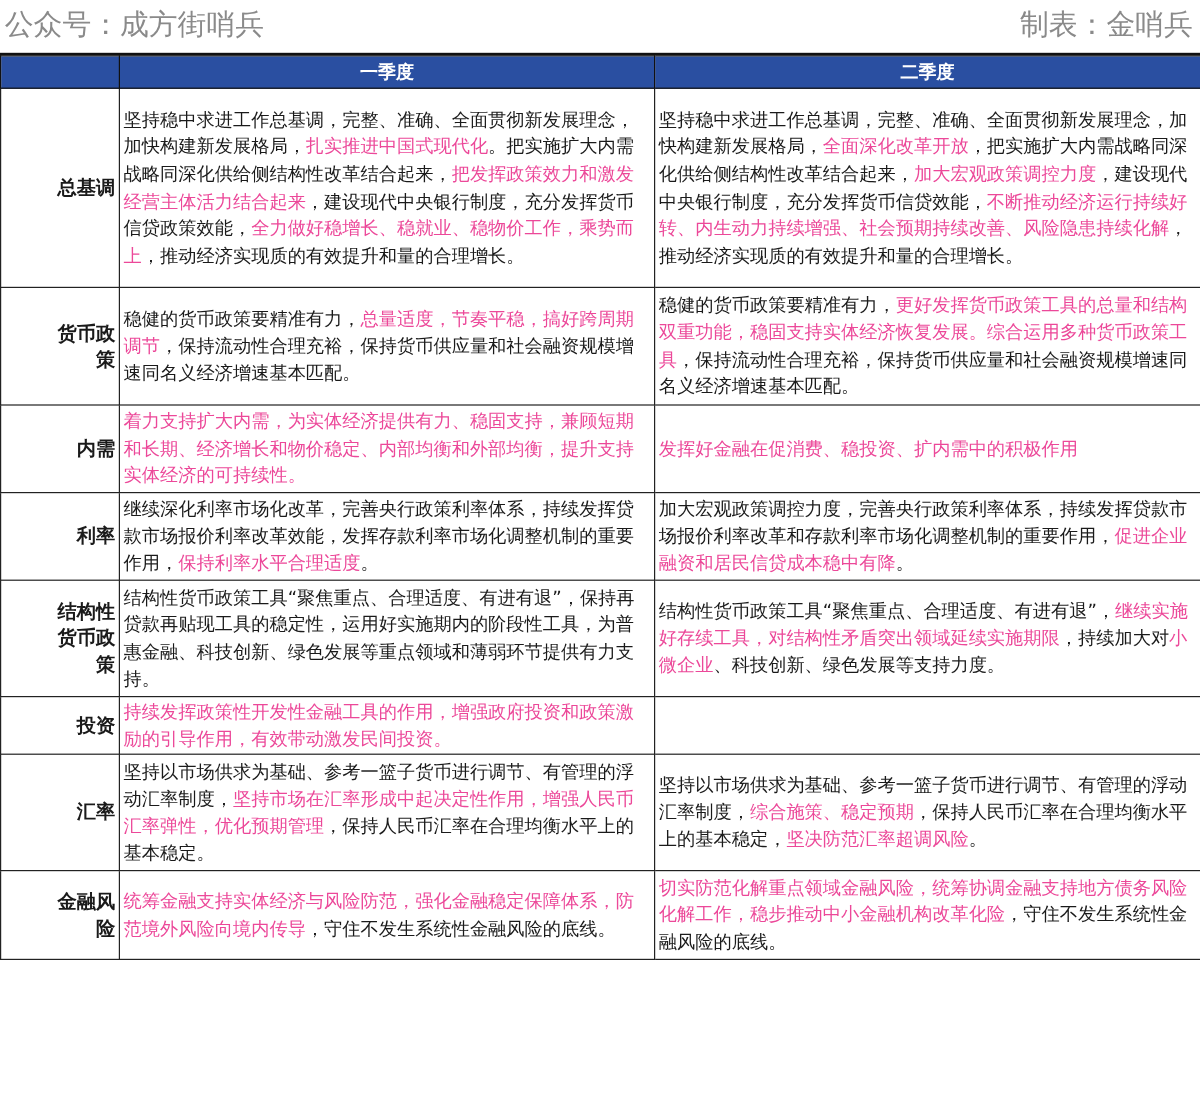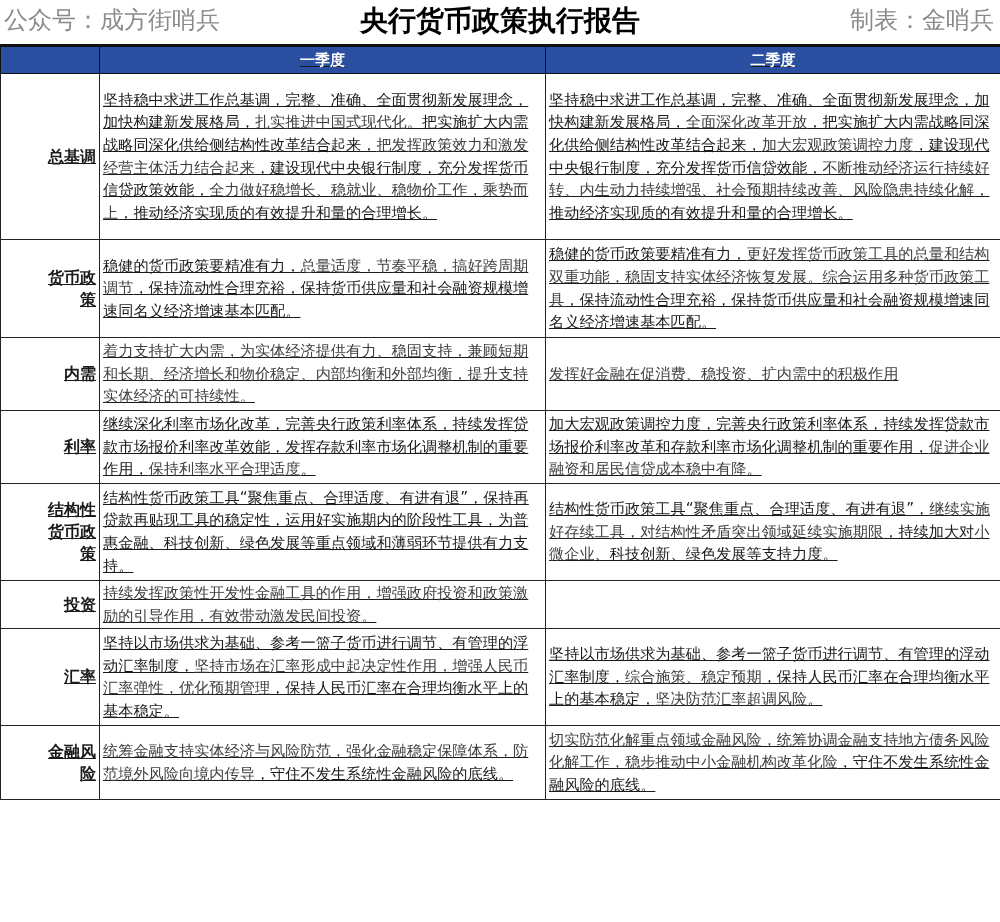--- a/index.html
+++ b/index.html
@@ -1,35 +1,34 @@
 <!DOCTYPE html>
 <html><head>
 <meta charset="utf-8">
 <style>
   html, body { margin: 0; padding: 0; background: #ffffff; }
   body { width: 1000px; height: 922px; overflow: hidden; font-family: "DejaVu Sans", sans-serif; color: #1a1a1a; }
   .topbar { position: relative; height: 44px; border-bottom: 2px solid #111; }
   .topbar .left { position: absolute; left: 4px; top: 4px; font-size: 24px; color: #8a8a8a; letter-spacing: 0px; }
   .topbar .title { position: absolute; left: 0; right: 0; top: 2px; text-align: center; font-size: 28px; font-weight: bold; color: #000; }
   .topbar .right { position: absolute; right: 6px; top: 4px; font-size: 24px; color: #8a8a8a; }
-  table { border-collapse: collapse; width: 1000px; table-layout: fixed; text-decoration: underline; }
+  table { border-collapse: collapse; width: 1000px; table-layout: fixed; }
   col.c0 { width: 99px; }
   col.c1 { width: 446px; }
   col.c2 { width: 455px; }
   th { background: #2a4fa1; color: #fff; font-weight: bold; font-size: 15px; height: 26px; border: 1px solid #111; padding: 0; }
   td { border: 1px solid #222; vertical-align: middle; font-size: 15.2px; line-height: 22.6px; padding: 1px 3px; word-break: break-all; }
   td.label { text-align: right; font-weight: bold; font-size: 16px; line-height: 22px; padding-left: 36px; }
-  .r { color: #404040; }
+  .r { color: #ec4899; }
 </style>
 </head>
 <body>
 
 <div class="topbar">
   <div class="left">公众号：成方街哨兵</div>
-  <div class="title">央行货币政策执行报告</div>
   <div class="right">制表：金哨兵</div>
 </div>
 
 <table>
   <colgroup>
       <col class="c0">
       <col class="c1">
       <col class="c2">
     </colgroup>
   <thead>

